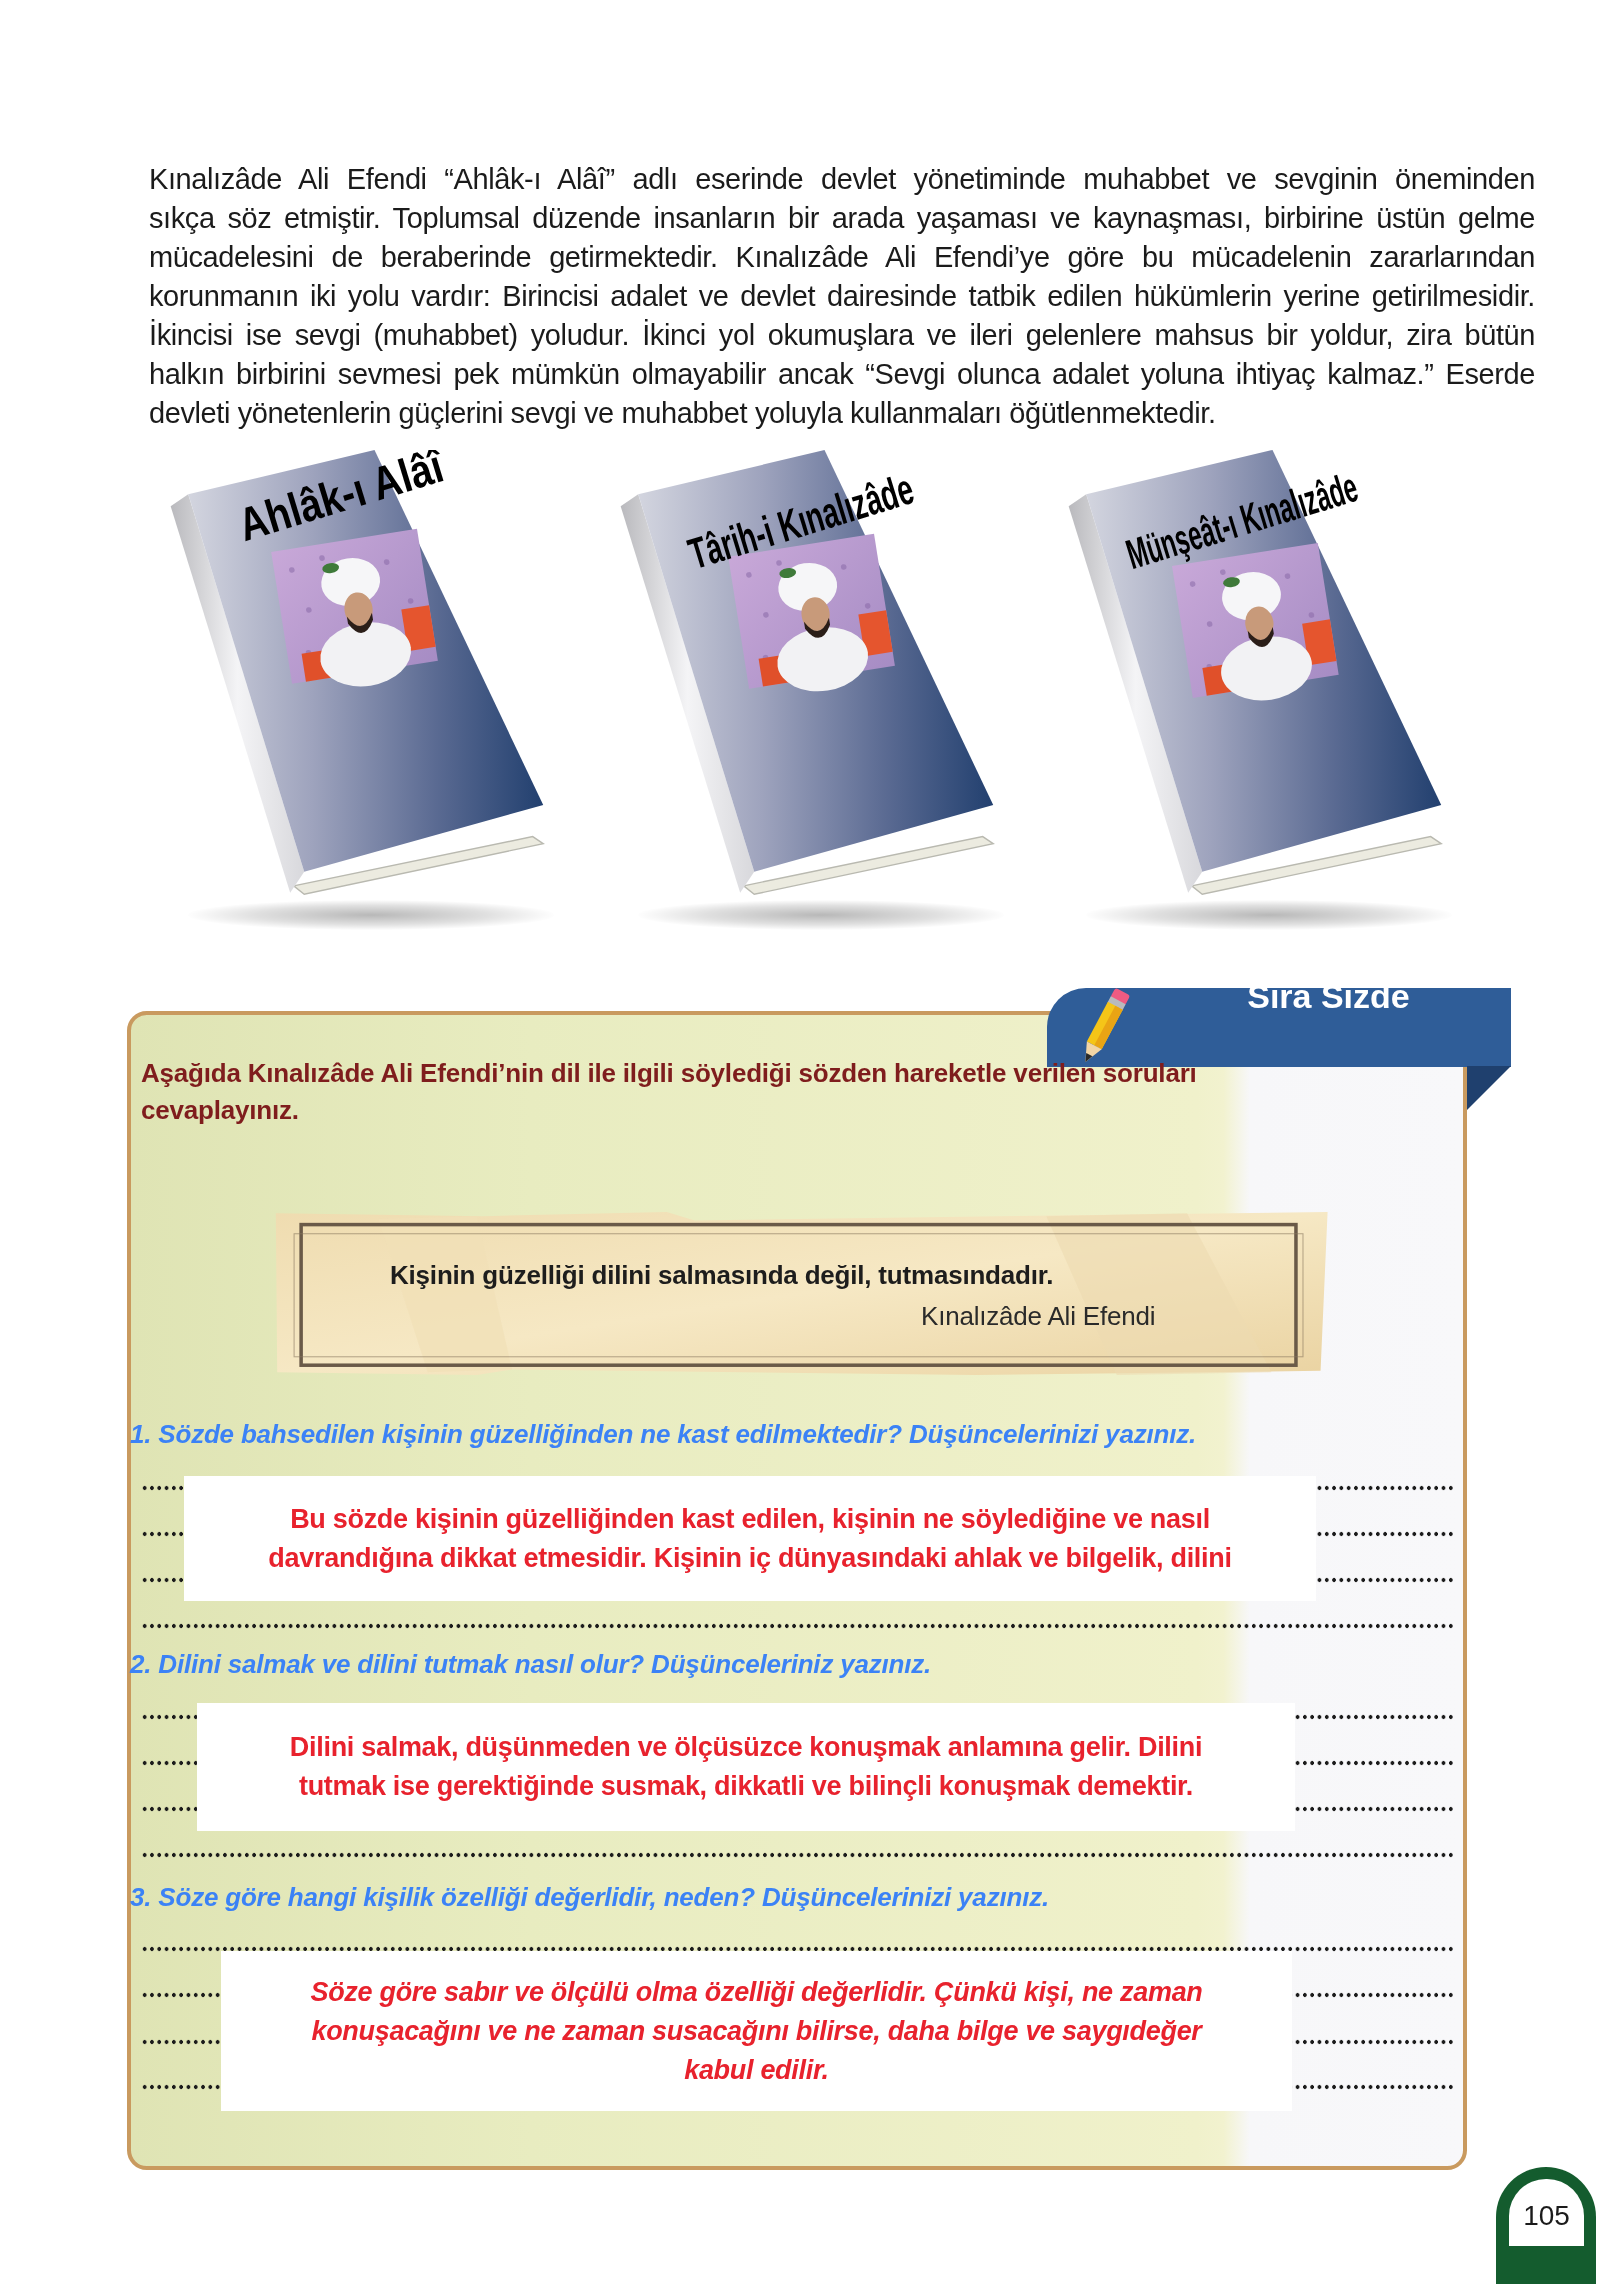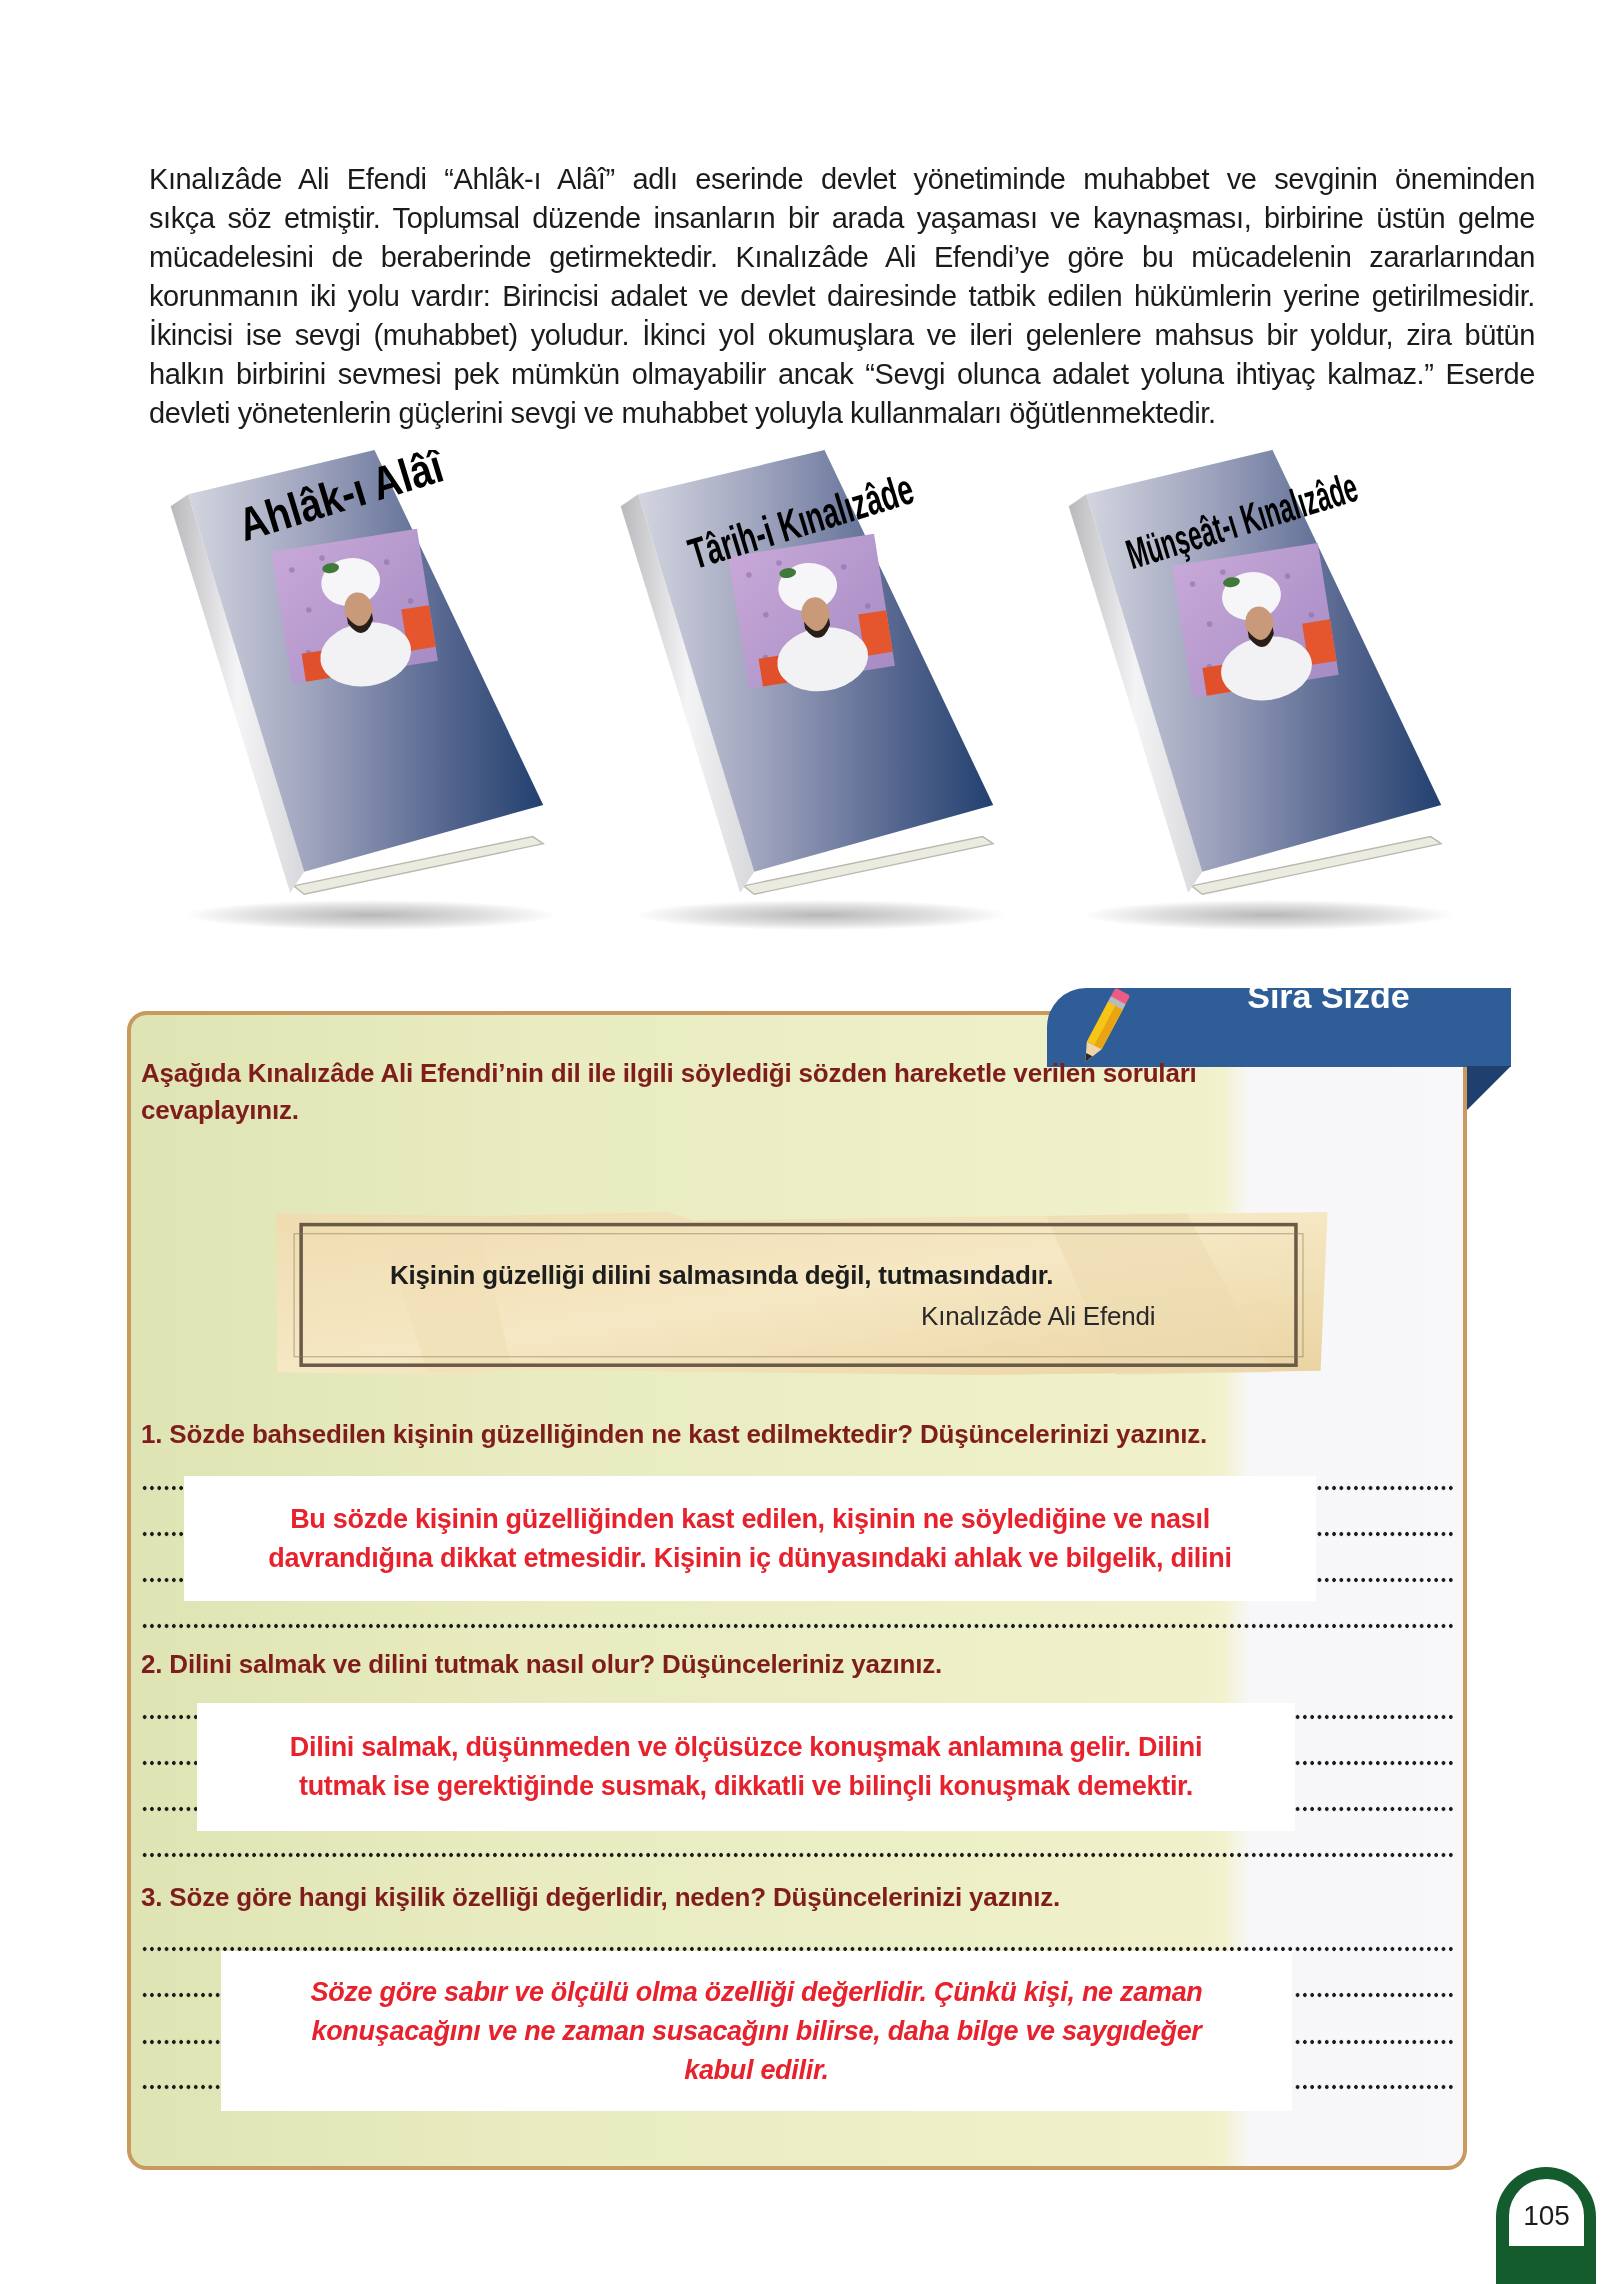--- a/index.html
+++ b/index.html
@@ -65,22 +65,22 @@
     left: 390px; top: 1260px; font-weight: bold; font-size: 26px; color: #1d1d1d;
     letter-spacing: -0.2px;
   }
   .quote-author {
     left: 921px; top: 1301px; font-size: 26px; color: #2a2a2a;
     letter-spacing: -0.2px;
   }
 
   
   .question {
-    left: 141px; font-weight: bold; font-size: 26px; line-height: 35px; color: #7f1d1d;
-    letter-spacing: -0.2px; white-space: nowrap;
+    left: 130px; font-weight: bold; font-size: 26px; line-height: 35px; color: #3b82f6;
+    letter-spacing: -0.2px; white-space: nowrap; font-style: italic;
   }
   .dots {
     left: 141px; width: 1315px; height: 5.6px;
     background-image: radial-gradient(circle, #1b1b1b 1.7px, transparent 1.8px);
     background-size: 7.3px 5.6px; background-repeat: repeat-x;
   }
   .answer-box {
     background: #ffffff;
     display: flex; align-items: center; justify-content: center; text-align: center;
     color: #e8222d; font-weight: bold; font-size: 27px; line-height: 39px;

